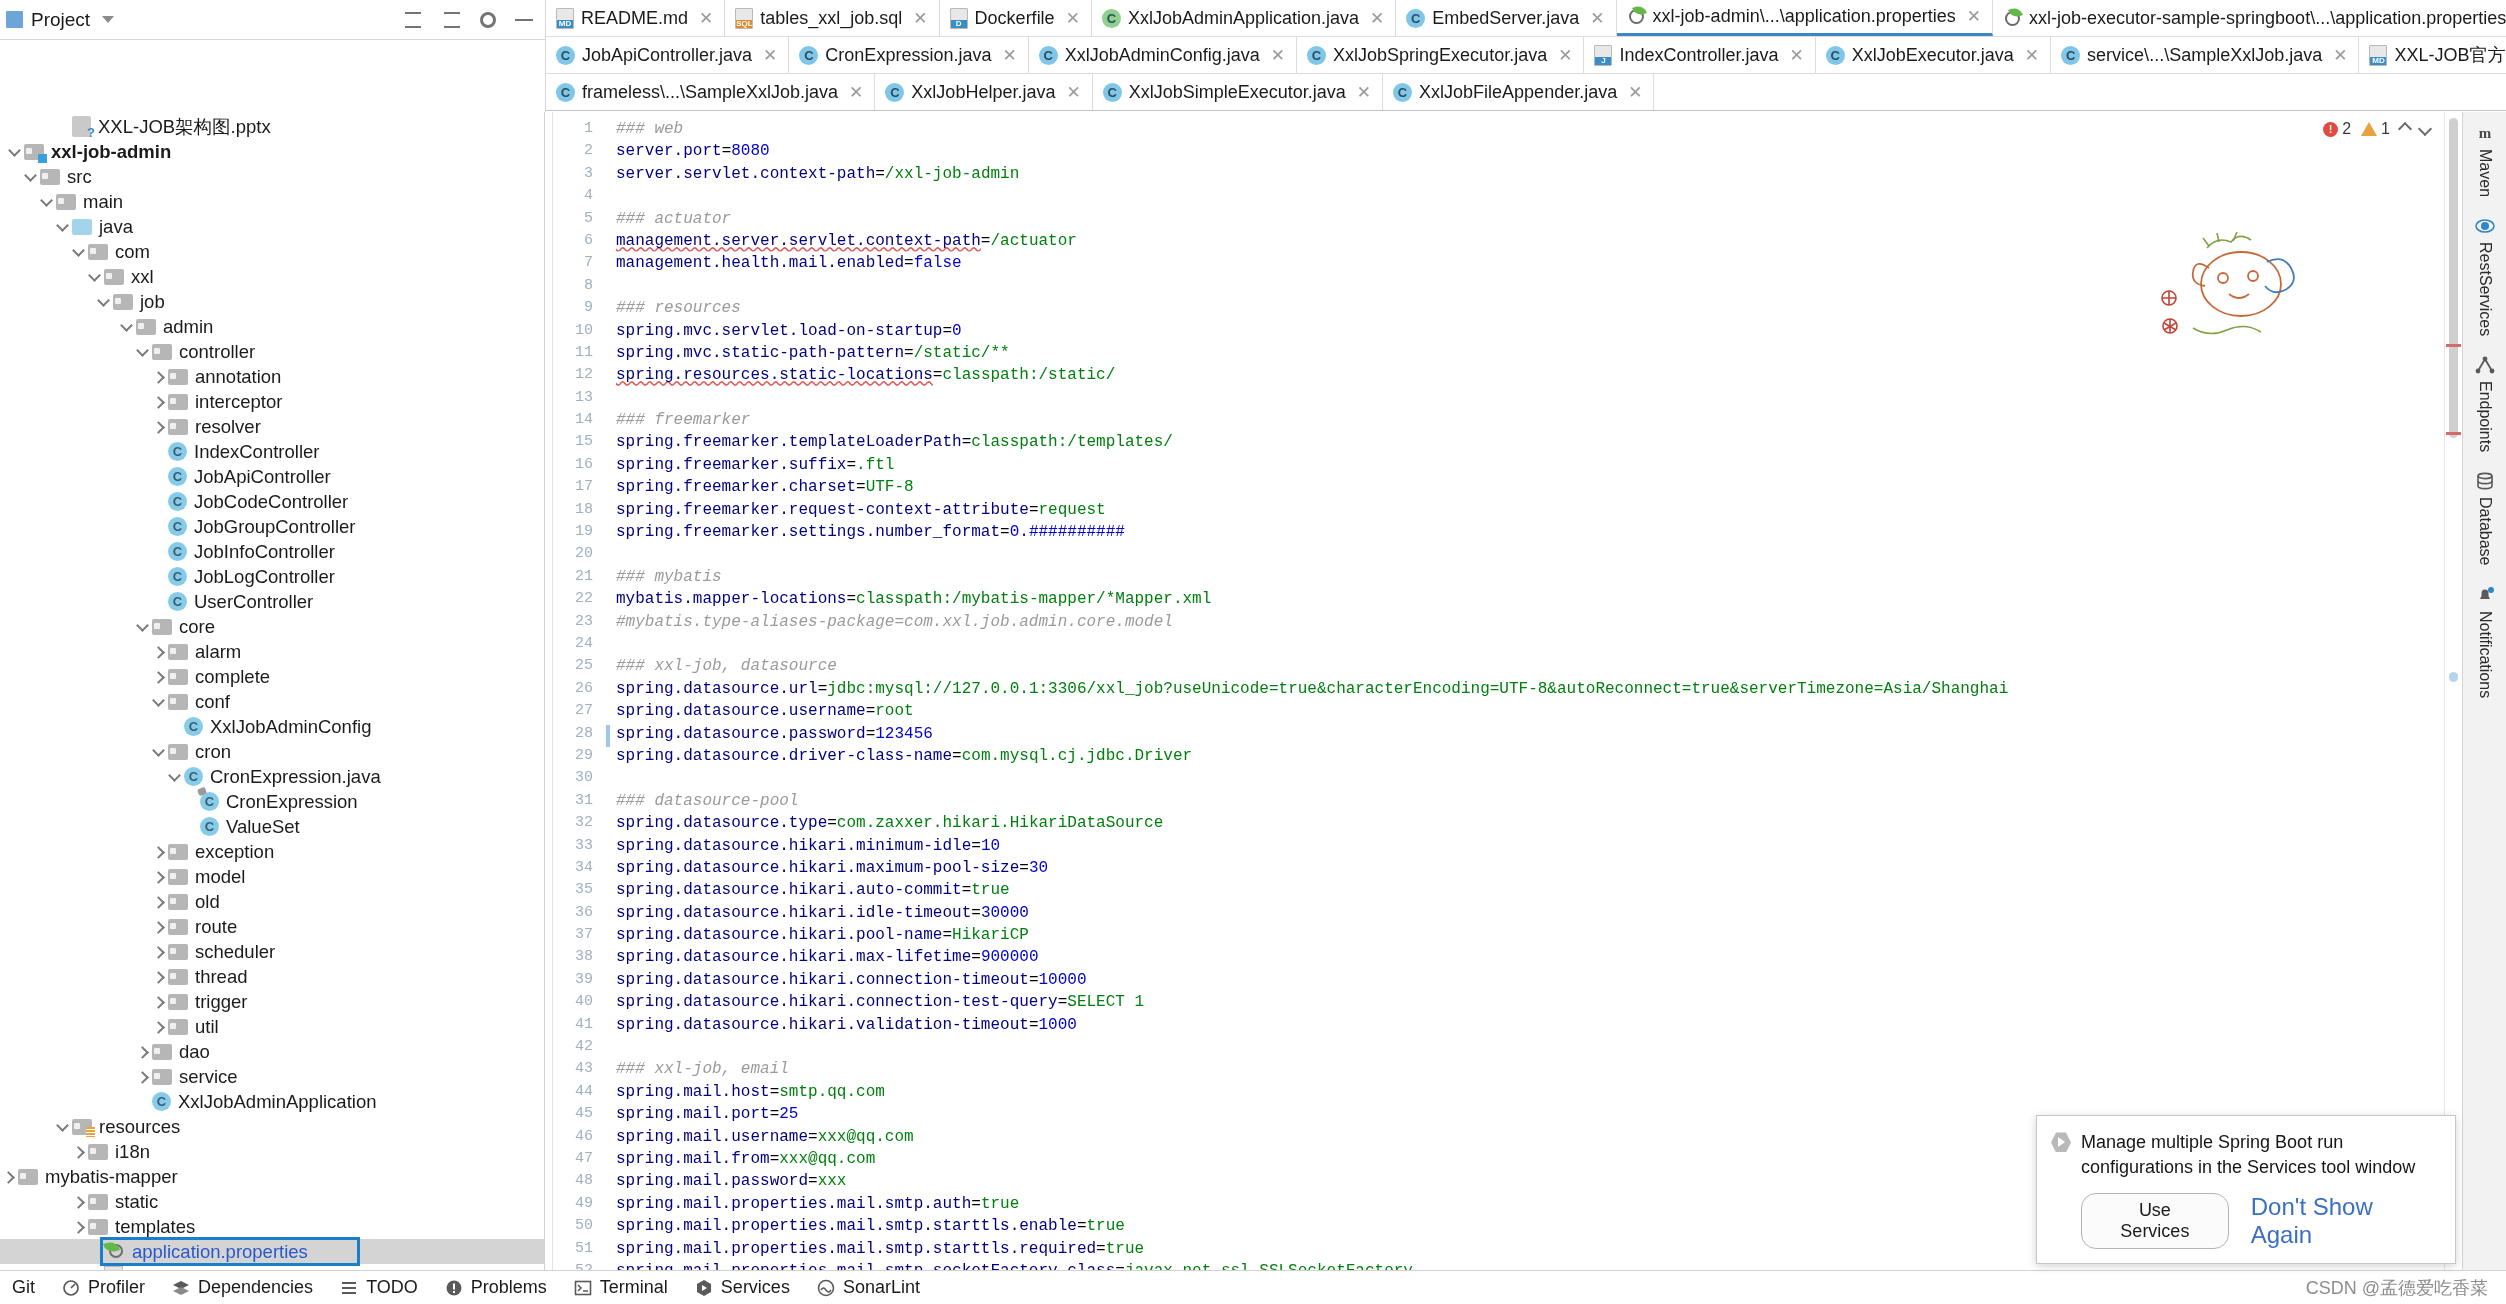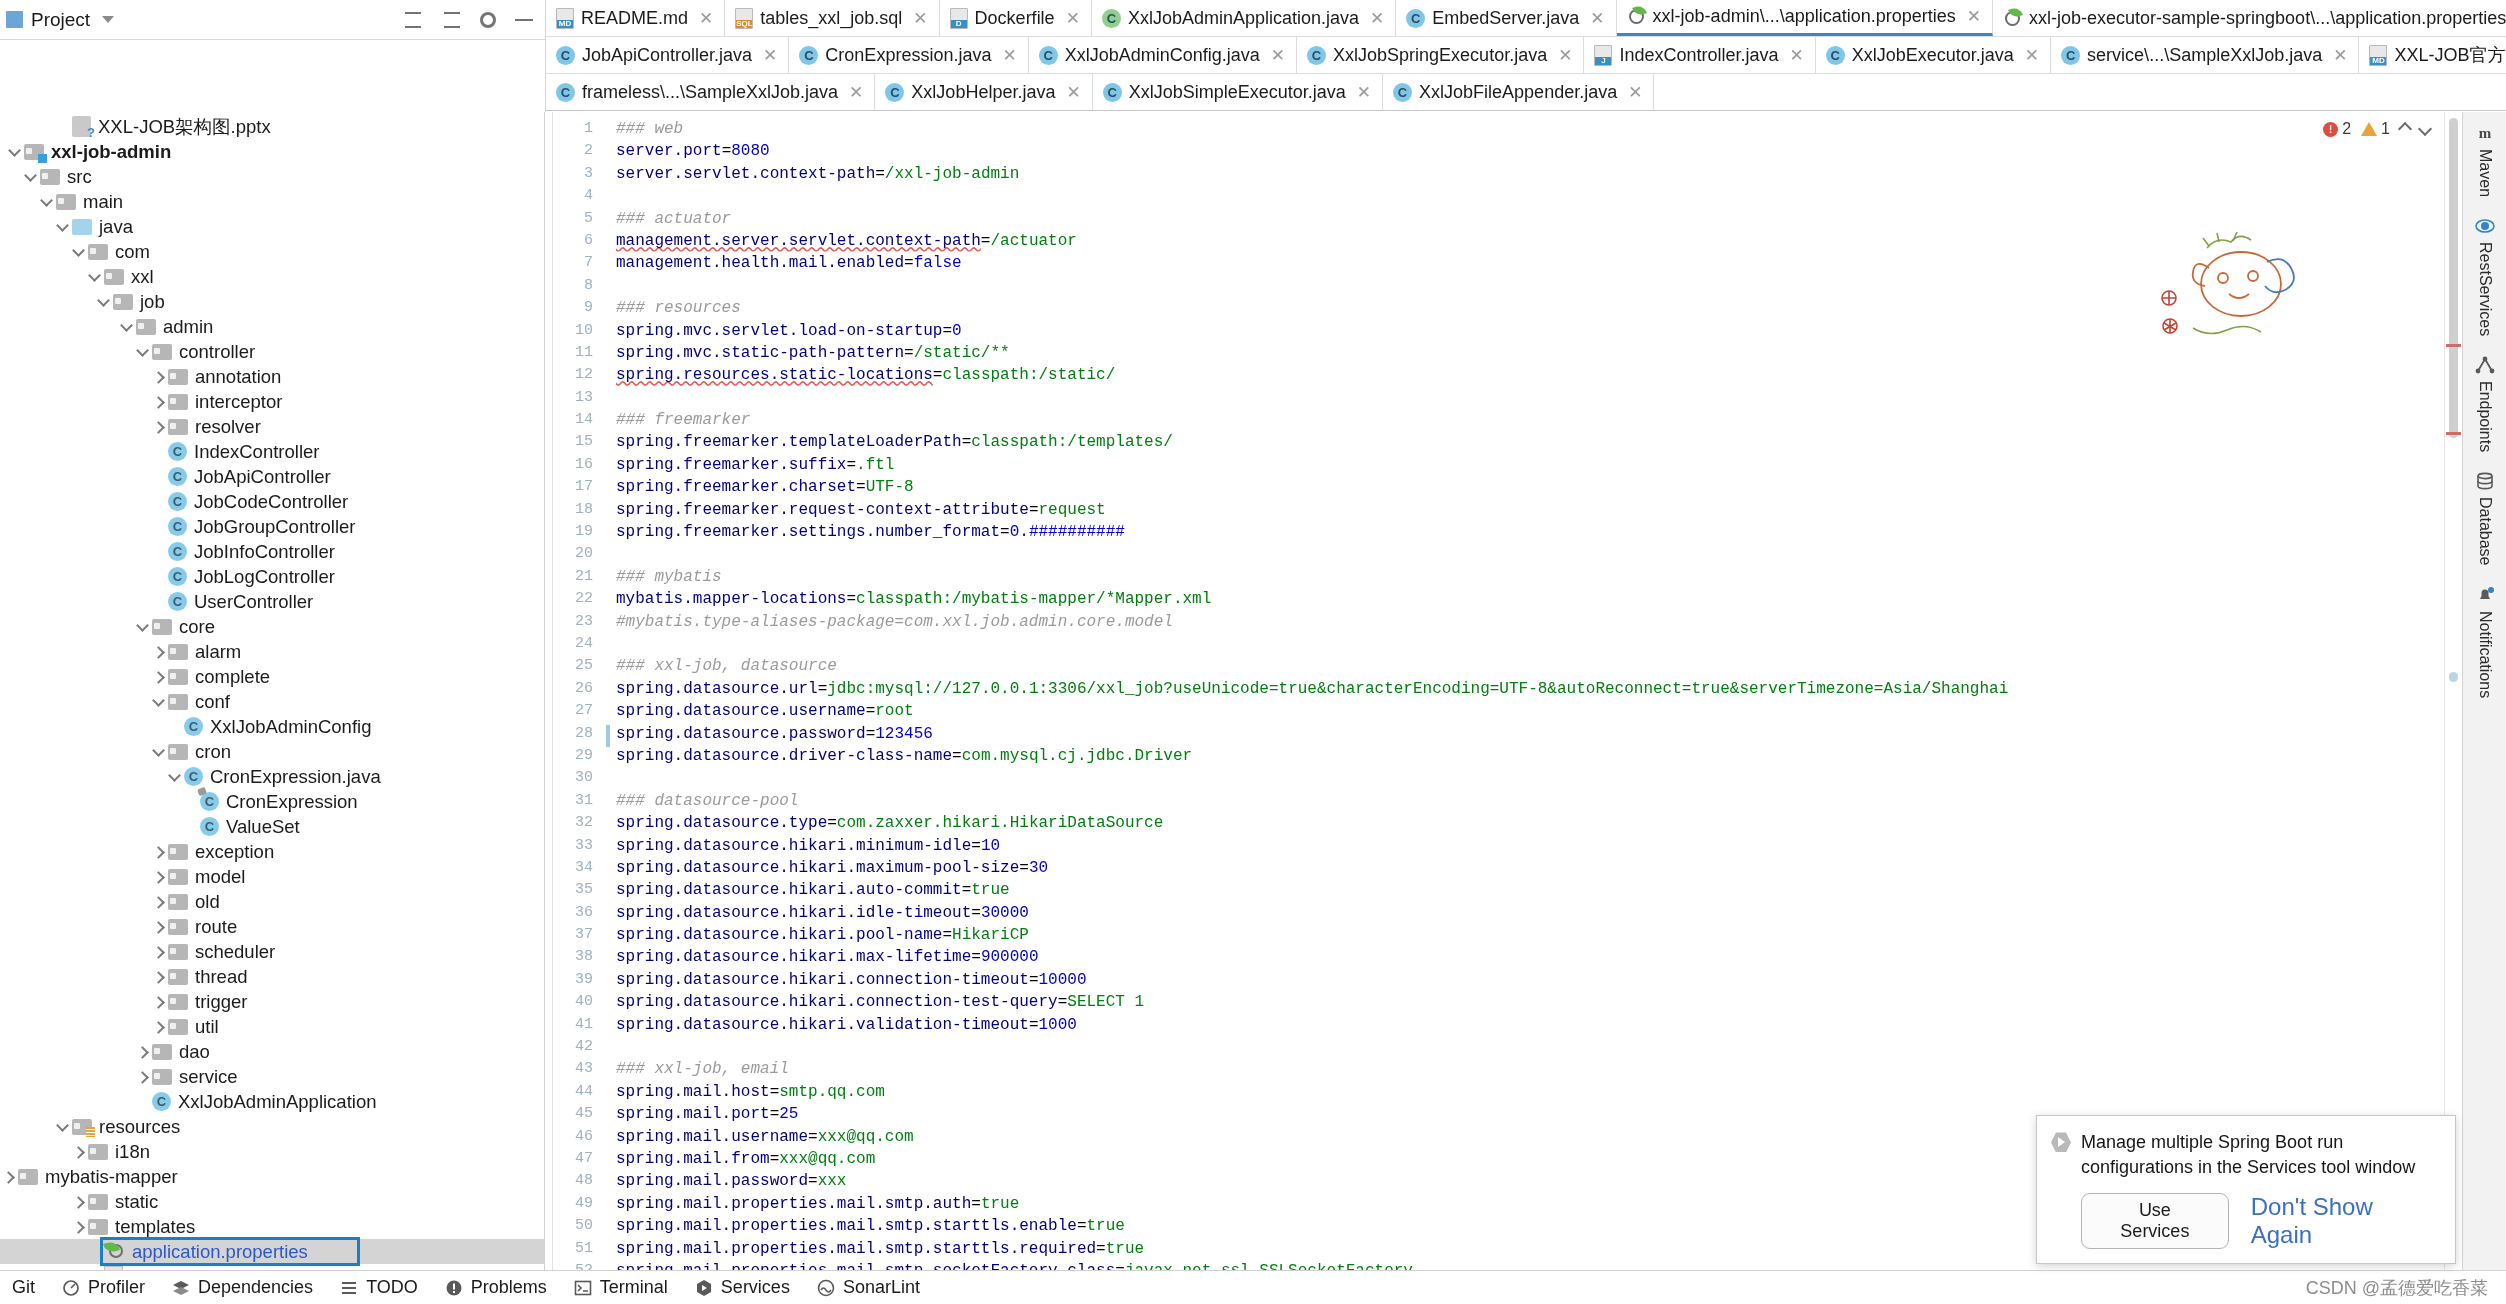--- a/index.html
+++ b/index.html
@@ -196,21 +196,21 @@
     content: ""; position: absolute; left: 0; top: 0; width: 20px; height: 20px;
     background: #b9b9b9; clip-path: polygon(25% 0,75% 0,100% 50%,75% 100%,25% 100%,0 50%);
   }
   .notif-ico:before {
     content: ""; position: absolute; left: 7px; top: 5px; z-index: 2;
     border-left: 7px solid #ffffff; border-top: 5px solid transparent; border-bottom: 5px solid transparent;
   }
   .notif-text { font-size: 18px; line-height: 1.35; color: #161616; }
   .notif-actions { display: flex; align-items: center; gap: 22px; margin: 14px 0 0 30px; }
   .btn {
-    border: 1px solid #b4b4b4; background: #fbfbfb; border-radius: 9px;
+    border: 1px solid #b4b4b4; background: #fbfbfb; border-radius: 15px;
     padding: 6px 20px; font-size: 18px; color: #1b1b1b; font-family: inherit;
   }
   .linkbtn { color: #3a6fc4; font-size: 24px; }
 
   
   .g-collapse:before, .g-expand:before {
     content: ""; position: absolute; left: 3px; right: 3px; top: 3px; height: 2px; background: #555;
   }
   .g-collapse:after {
     content: ""; position: absolute; left: 3px; right: 3px; bottom: 3px; height: 2px; background: #555;

